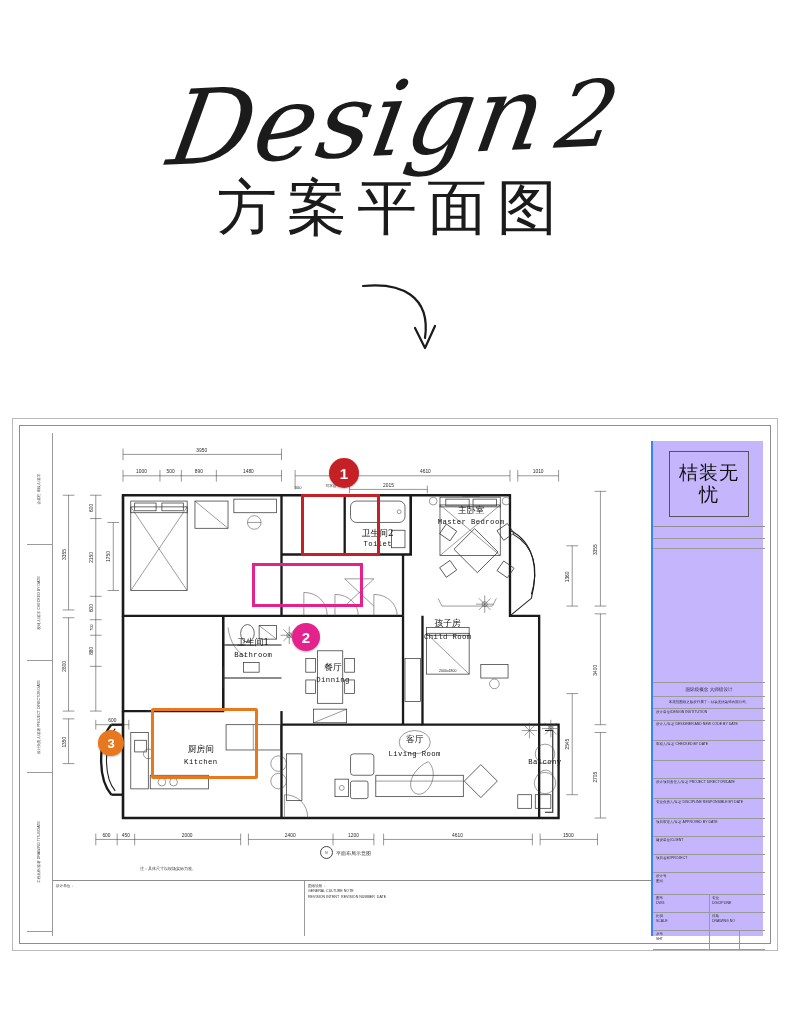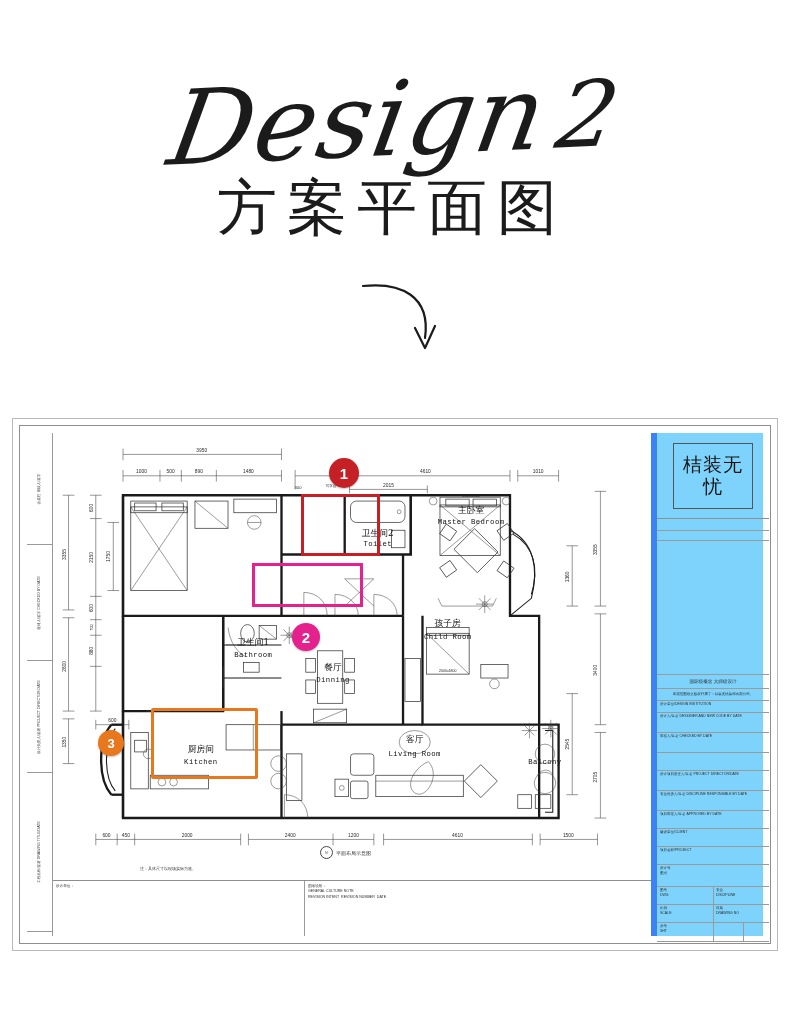--- a/index.html
+++ b/index.html
@@ -28,22 +28,22 @@
   
   #left-strip{position:absolute;left:7px;top:7px;width:26px;bottom:7px;
       border-right:1px solid #9a9a9a;box-sizing:border-box;}
   .vstrip-cell{position:absolute;left:0;width:26px;border-bottom:1px solid #9a9a9a;
       box-sizing:border-box;}
   .vstrip-txt{position:absolute;left:50%;top:50%;
       transform:translate(-50%,-50%) rotate(-90deg);white-space:nowrap;
       font-size:3.6px;line-height:1.5;color:#3a3a3a;text-align:center;}
 
   
-  #right-block{position:absolute;right:7px;top:7px;width:112px;bottom:7px;
-      border-left:6px solid #3b82f6;box-sizing:border-box;background:#7dd3fc;}
+  #right-block{position:absolute;right:7px;top:15px;width:112px;bottom:7px;
+      border-left:2px solid #3b82f6;box-sizing:border-box;background:#c4b5fd;}
   #logo-cell{position:absolute;left:0;top:0;width:112px;height:86px;
       border-bottom:1px solid #8e8e8e;box-sizing:border-box;}
   #logo-box{position:absolute;left:16px;top:10px;width:80px;height:66px;
       border:1.6px solid #555;box-sizing:border-box;display:flex;
       align-items:center;justify-content:center;}
   #logo-text{font-family:"DejaVu Serif",serif;font-size:19px;line-height:1.15;
       text-align:center;color:#111;letter-spacing:1px;}
   .tb-row{position:absolute;left:0;width:112px;border-bottom:1px solid #9a9a9a;
       box-sizing:border-box;overflow:hidden;}
   .tb-txt{position:absolute;left:3px;top:1px;font-size:3.5px;line-height:1.45;

